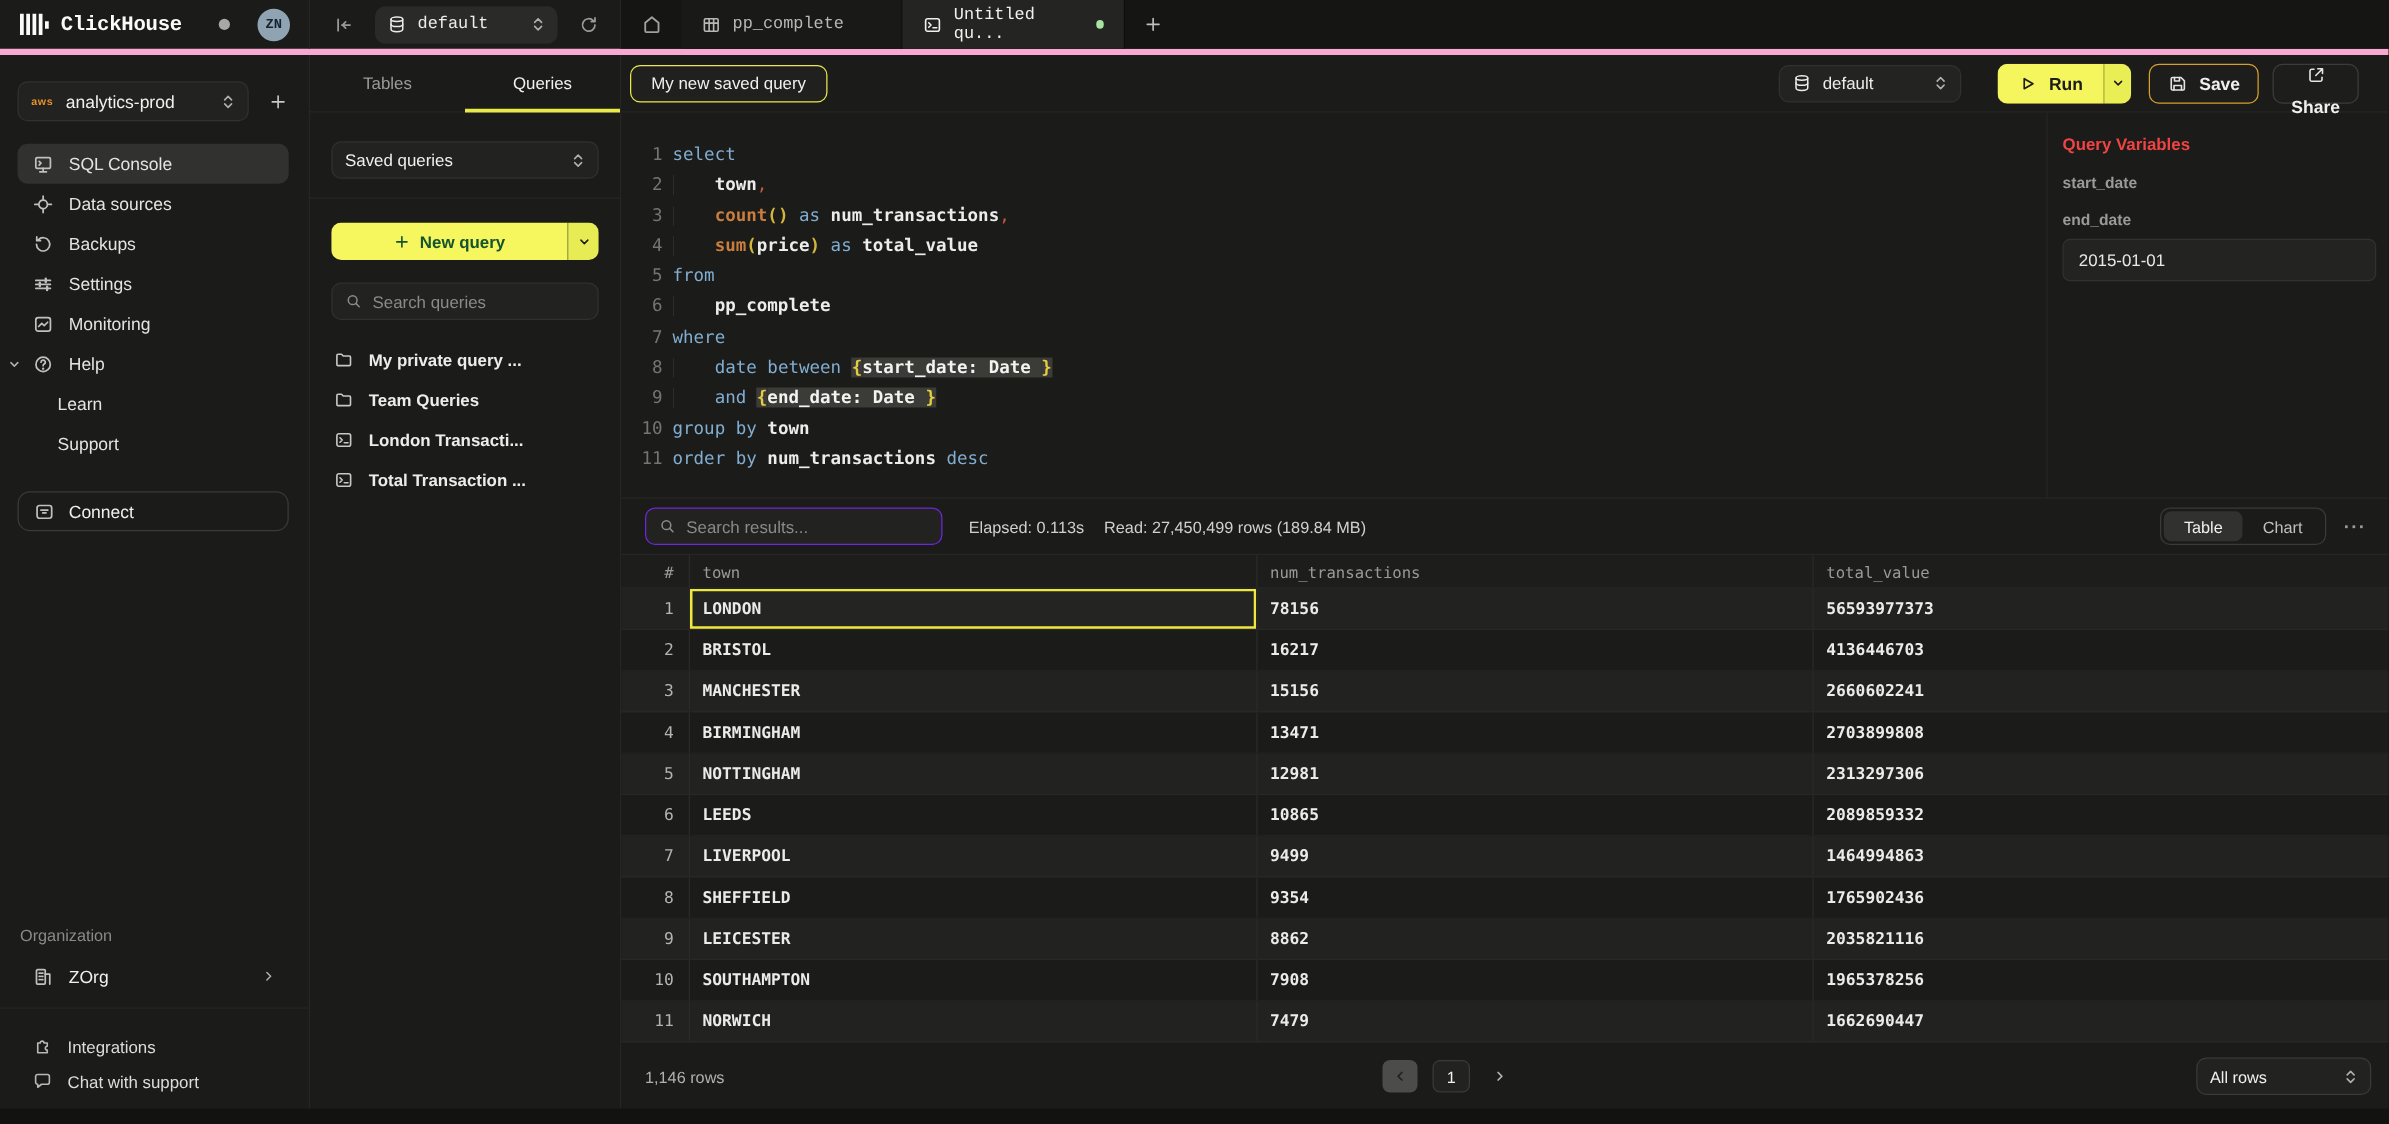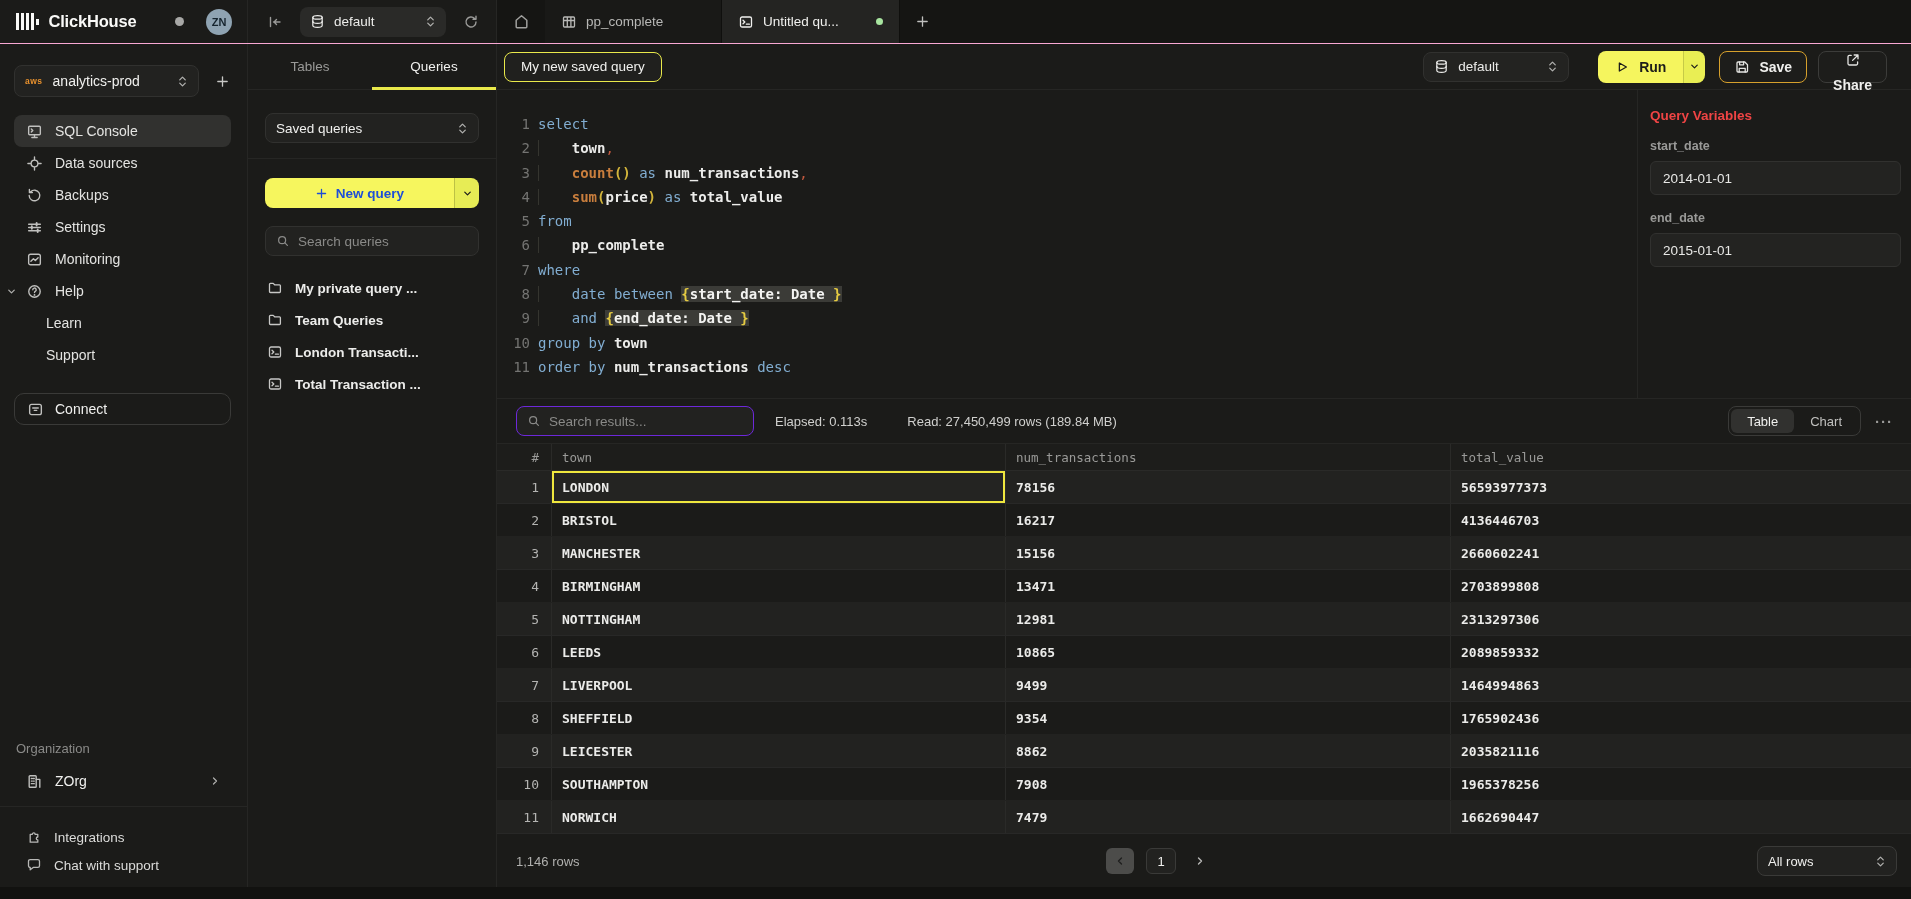--- a/index.html
+++ b/index.html
@@ -6,21 +6,21 @@
   html,body { background:#0e0e0c; }
   .app {
     position: relative; width: 1911px; height: 899px; overflow: hidden;
     background:#1b1b19; color:#e8e8e6;
     font-family:"Liberation Sans", sans-serif; font-size:14px;
   }
   .icon { display:inline-flex; flex-shrink:0; align-items:center; justify-content:center; }
   svg { display:block; }
 
   
-  .topbar { position:absolute; left:0; top:0; width:100%; height:44px; display:flex; border-bottom:1px solid #f9a8d4; background:#1b1b19; }
+  .topbar { position:absolute; left:0; top:0; width:100%; height:44px; display:flex; border-bottom:5px solid #f9a8d4; background:#1b1b19;font-family:Liberation Mono, monospace; }
   .tb-brand { width:248px; display:flex; align-items:center; padding:0 15px 0 16px; border-right:1px solid #262624; }
   .logo-bars { display:flex; align-items:center; gap:2.5px; margin-right:10px; }
   .logo-bars i { display:block; width:2.5px; height:17px; background:#fafaf8; }
   .logo-bars i.short { height:6px; }
   .brand-text { font-size:16.5px; font-weight:700; color:#fafaf8; letter-spacing:-0.2px; }
   .conn-dot { width:9px; height:9px; border-radius:50%; background:#a8a8a6; margin-left:auto; }
   .avatar { width:26px; height:26px; border-radius:50%; background:#8fa3b2; color:#16242e; font-size:11px; font-weight:700; display:flex; align-items:center; justify-content:center; margin-left:22px; }
   .tb-conn { width:249px; display:flex; align-items:center; padding:0 12px 0 14px; border-right:1px solid #262624; gap:12px; }
   .tb-iconbtn { width:26px; height:26px; display:flex; align-items:center; justify-content:center; color:#9a9a98; border-radius:6px; }
   .select-box { height:30px; background:#2a2a28; border-radius:8px; display:flex; align-items:center; gap:9px; padding:0 10px; color:#ececea; font-size:13.5px; }
@@ -61,21 +61,21 @@
   .qpanel { position:absolute; left:248px; top:44px; bottom:12px; width:249px; background:#1b1b19; border-right:1px solid #262624; }
   .qp-tabs { height:46px; display:flex; border-bottom:1px solid #262624; }
   .qp-tab { position:relative; flex:1; display:flex; align-items:center; justify-content:center; font-size:13.5px; color:#9a9a98; }
   .qp-tab.active { color:#f0f0ee; }
   .qp-tab.active::after { content:""; position:absolute; left:0; right:0; bottom:-1px; height:3px; background:#e9e94b; }
   .qp-body { padding:0 17px; }
   .qp-filter { margin-top:23px; height:30px; background:#222220; border:1px solid #31312f; border-radius:8px; display:flex; align-items:center; padding:0 10px; font-size:13.5px; color:#f0f0ee; }
   .qp-filter .updown { margin-left:auto; color:#b0b0ae; }
   .qp-divider { border-top:1px solid #262624; margin:15px -17px 0 -17px; }
   .newq-btn { margin-top:19px; height:30px; border-radius:8px; overflow:hidden; display:flex; }
-  .newq-main { flex:1; background:#f6f65e; color:#1d4ed8; font-size:13.5px; font-weight:700; display:flex; align-items:center; justify-content:center; gap:8px; }
+  .newq-main { flex:1; background:#f6f65e; color:#14532d; font-size:13.5px; font-weight:700; display:flex; align-items:center; justify-content:center; gap:8px; }
   .newq-chev { width:25px; background:#e7ec55; border-left:1px solid rgba(0,0,0,0.18); display:flex; align-items:center; justify-content:center; color:#1d1d1b; }
   .qp-search { margin-top:18px; height:30px; background:#222220; border:1px solid #31312f; border-radius:8px; display:flex; align-items:center; gap:8px; padding:0 10px; color:#8a8a88; }
   .qp-search input { flex:1; background:transparent; border:0; outline:0; color:#ececea; font-size:13.5px; font-family:"Liberation Sans",sans-serif; }
   .qp-search input::placeholder { color:#8a8a88; }
   .qp-list { margin-top:16px; }
   .qp-item { height:32px; display:flex; align-items:center; gap:12px; padding-left:2px; color:#ececea; font-size:13.5px; font-weight:700; }
   .qp-item .icon { color:#c8c8c6; }
 
   
   .main { position:absolute; left:497px; top:44px; right:0; bottom:12px; display:flex; flex-direction:column; background:#1b1b19; }
@@ -110,21 +110,21 @@
   .var-label { margin-top:16px; font-size:12.5px; font-weight:700; color:#9a9a98; }
   .var-input { margin-top:8px; width:100%; height:34px; background:#232321; border:1px solid #31312f; border-radius:6px; color:#e8e8e6; font-size:13.5px; padding:0 12px; font-family:"Liberation Sans",sans-serif; outline:0; }
 
   
   .results { flex:1; border-top:1px solid #262624; display:flex; flex-direction:column; }
   .res-toolbar { height:45px; flex-shrink:0; display:flex; align-items:center; padding:0 12px 0 19px; border-bottom:1px solid #262624; }
   .res-search { width:238px; height:30px; background:#222220; border:1px solid #6d28d9; border-radius:8px; display:flex; align-items:center; gap:8px; padding:0 10px; color:#8a8a88; }
   .res-search input { flex:1; background:transparent; border:0; outline:0; color:#ececea; font-size:13.5px; font-family:"Liberation Sans",sans-serif; }
   .res-search input::placeholder { color:#8a8a88; }
   .res-stat { margin-left:21px; color:#d0d0ce; font-size:13px; }
-  .res-stat + .res-stat { margin-left:40px;text-align:center; }
+  .res-stat + .res-stat { margin-left:16px;text-align:center; }
   .res-spacer { flex:1; }
   .view-toggle { height:30px; border:1px solid #3a3a38; border-radius:8px; display:flex; align-items:center; padding:2px; }
   .vt-seg { height:24px; padding:0 16px; display:flex; align-items:center; border-radius:6px; font-size:13px; color:#c0c0be; }
   .vt-seg.active { background:#31312f; color:#f0f0ee; }
   .res-ellipsis { margin:0 6px 0 14px; color:#9a9a98; font-size:15px; font-weight:700; letter-spacing:1px; }
 
   .res-table { flex:1; font-family:"DejaVu Sans Mono", monospace; }
   .thead { height:27px; display:flex; background:#1d1d1b; border-bottom:1px solid #2a2a28; color:#9a9a98; font-size:12.5px; }
   .thead > div { display:flex; align-items:center; }
   .c-num { width:54px; justify-content:flex-end; padding-right:12px; flex-shrink:0; }
@@ -551,21 +551,20 @@
             </div>
             <div class="code-line">
               <span class="lnum">11</span>
               <span class="lcontent"><span class="kw">order</span><span> </span><span class="kw">by</span><span> </span><span class="id">num_transactions</span><span> </span><span class="kw">desc</span></span>
             </div>
           </div>
       </div>
       <div class="vars">
         <div class="vars-title">Query Variables</div>
         <div class="var-label">start_date</div>
-        <input class="var-input" value="2014-01-01" style="">
         <div class="var-label">end_date</div>
         <input class="var-input" value="2015-01-01" style="">
       </div>
     </div>
 
     <div class="results">
       <div class="res-toolbar">
         <div class="res-search">
           <span class="icon">
               <svg width="14" height="14" viewBox="0 0 16 16" stroke="currentColor" fill="none" stroke-width="1.4" stroke-linecap="round">

